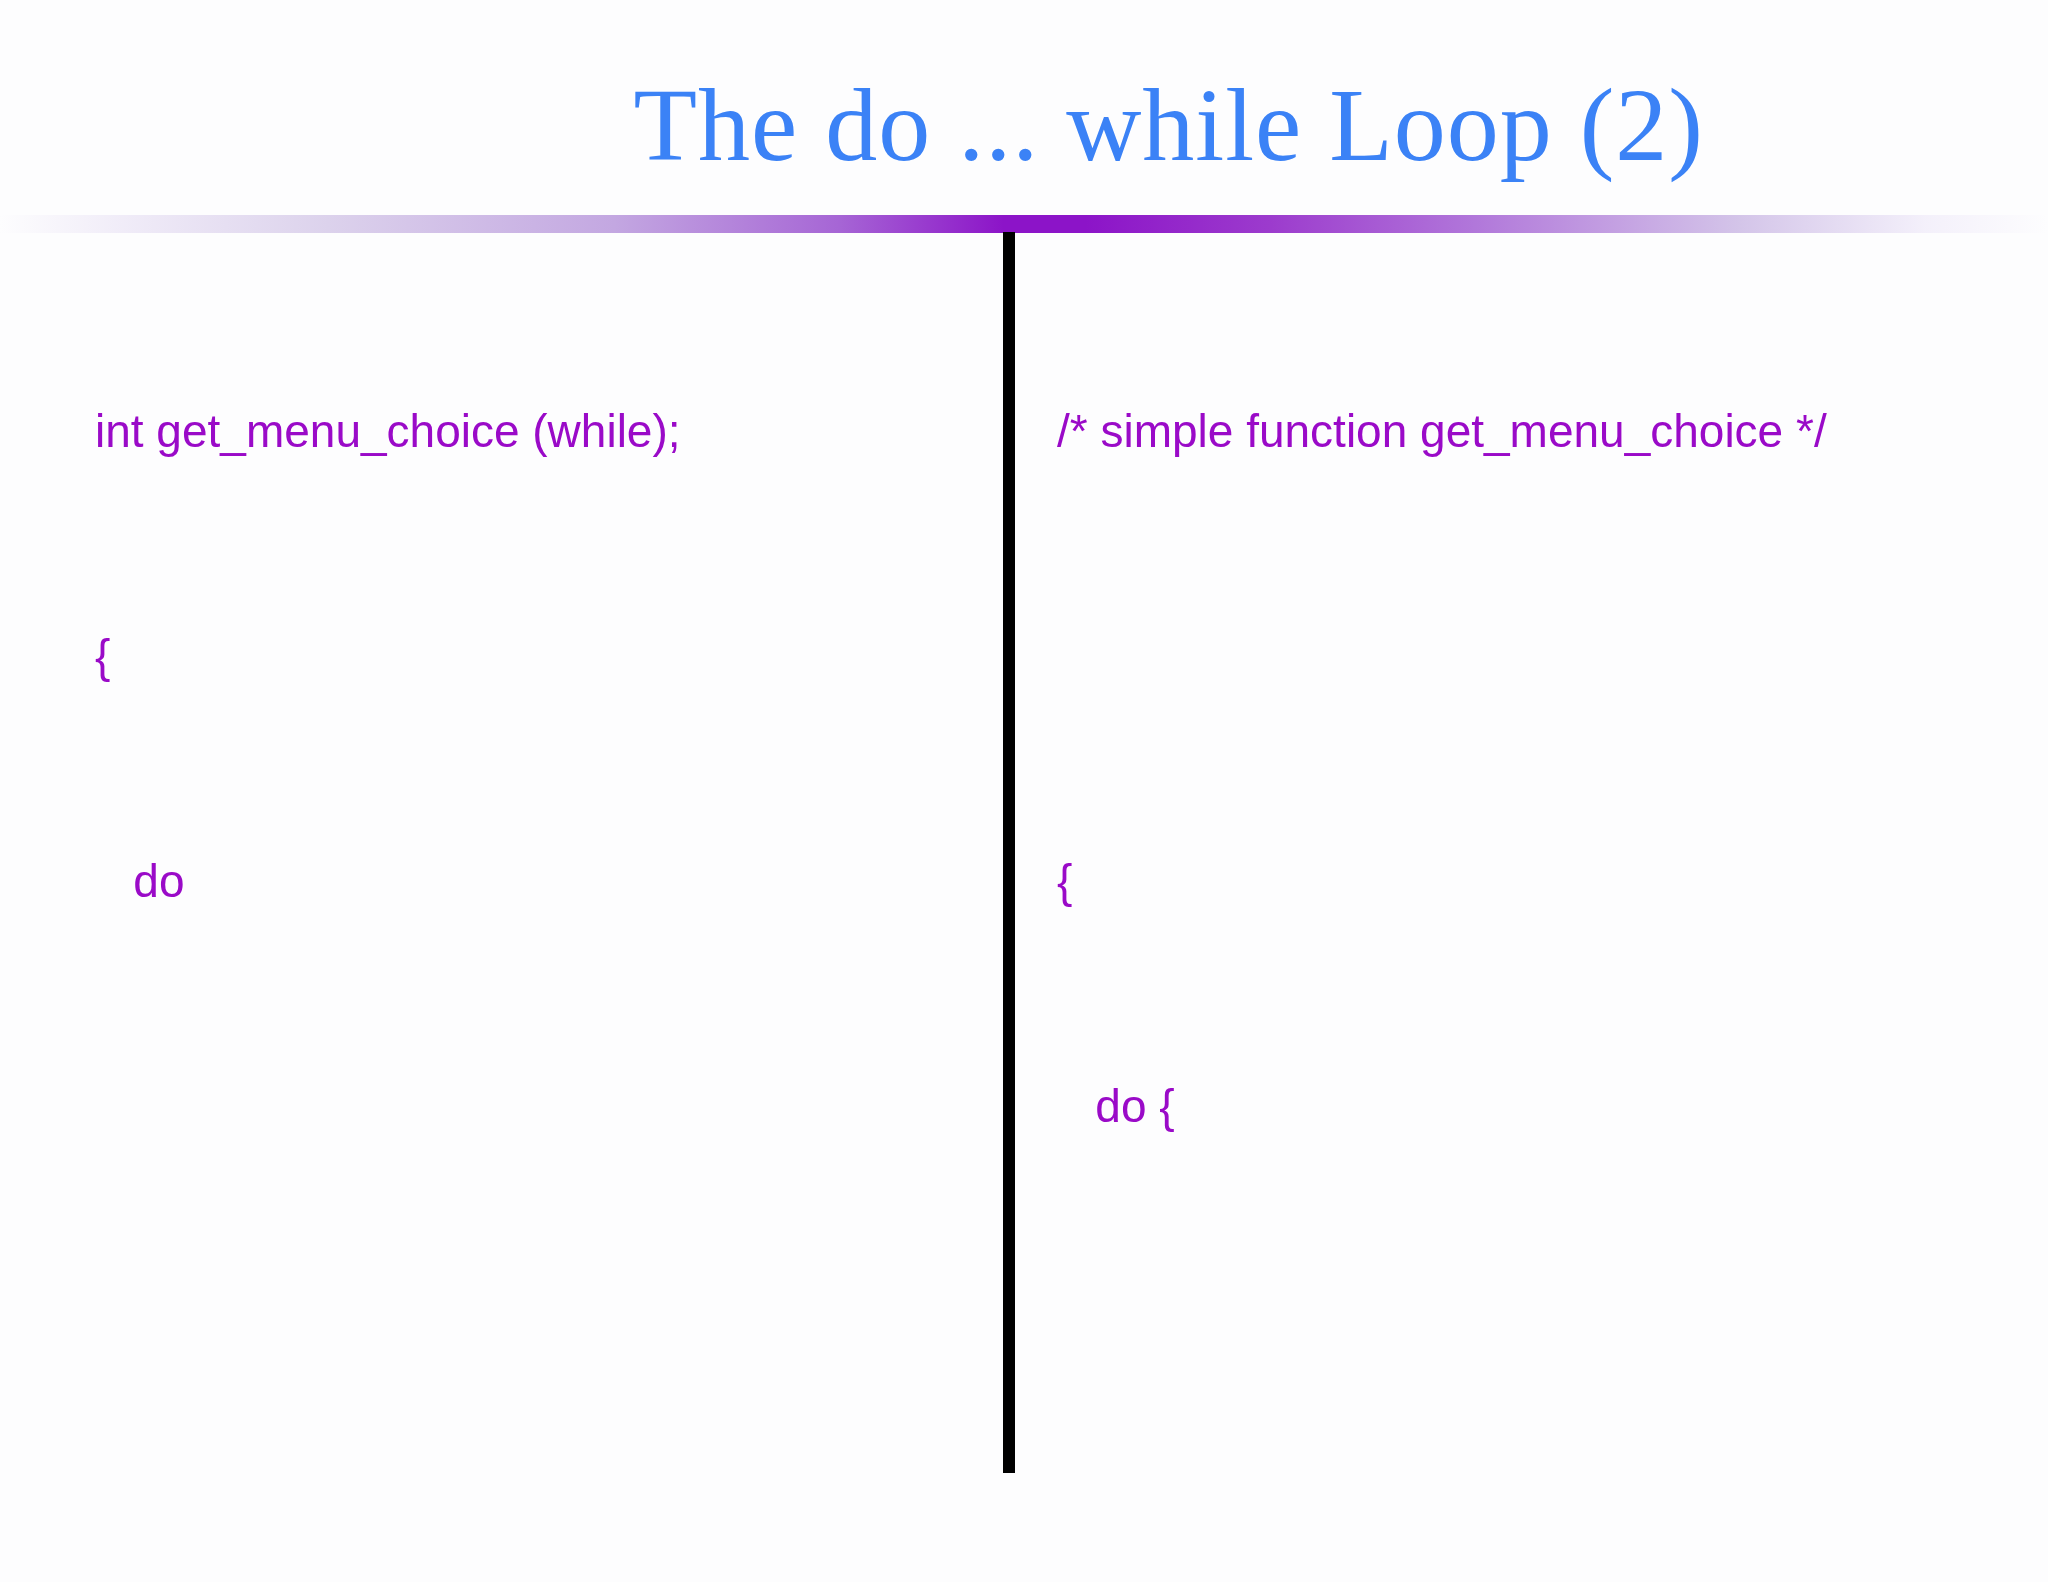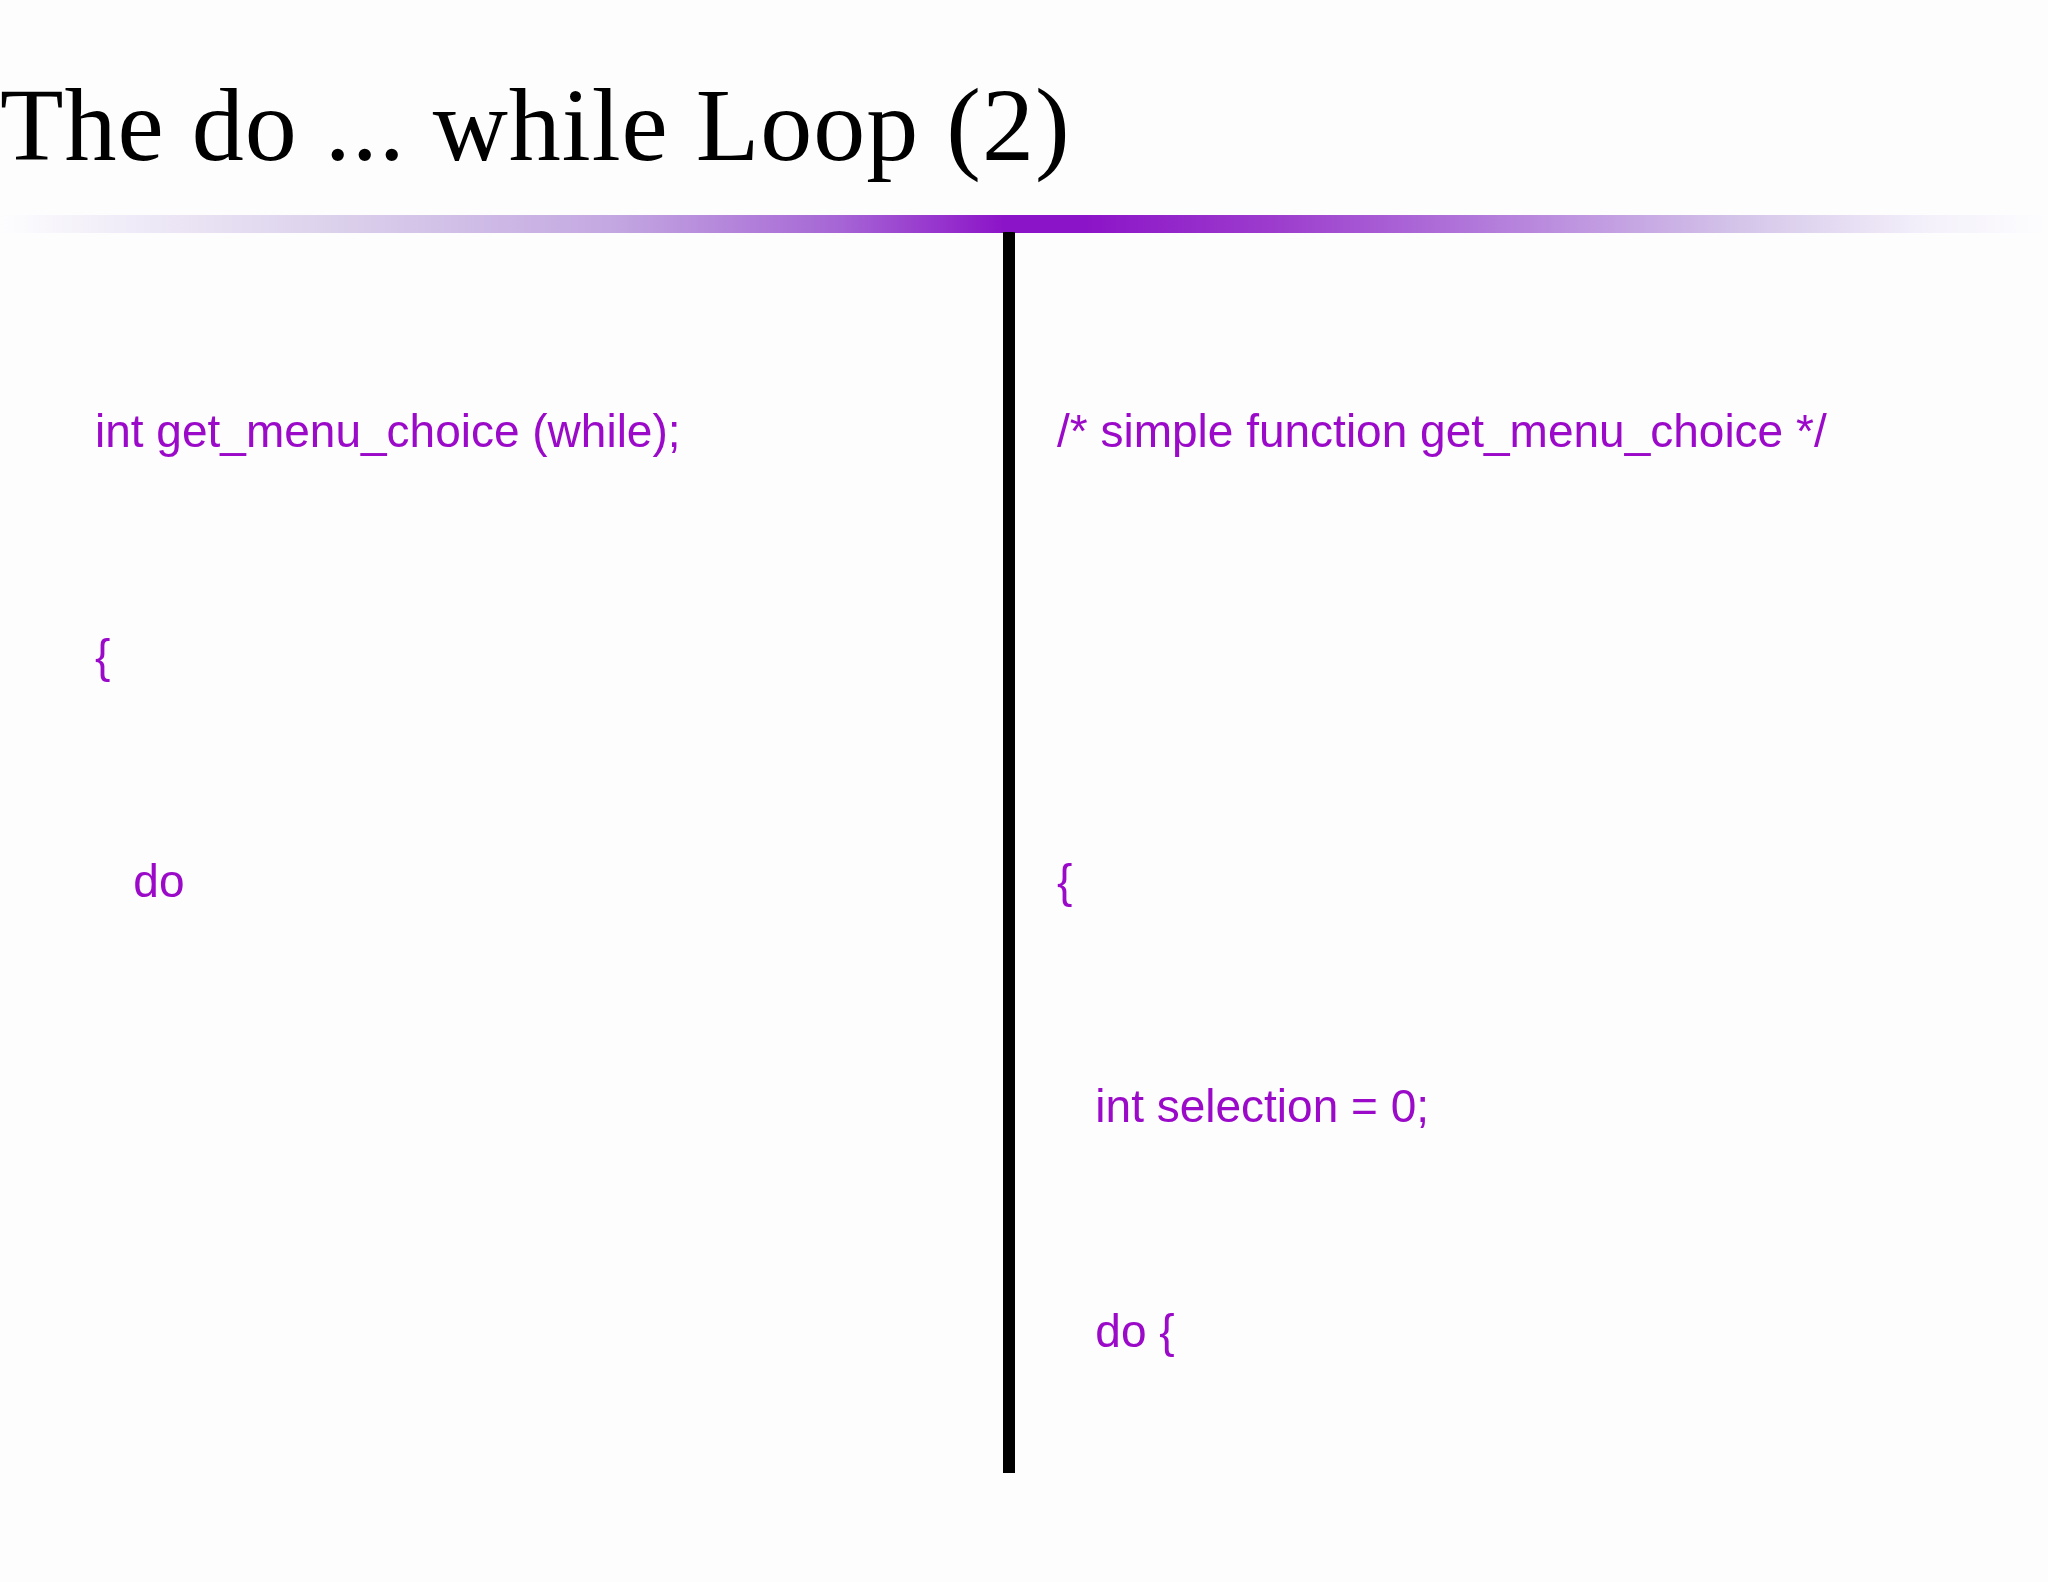--- a/index.html
+++ b/index.html
@@ -13,26 +13,26 @@
     height: 1582px;
     background: #fdfdfe;
     overflow: hidden;
     font-family: "Liberation Sans", sans-serif;
   }
   .slide-title {
     position: absolute;
     top: 70px;
     left: 0;
     width: 1704px;
-    text-align: left;
+    text-align: right;
     font-family: "Liberation Serif", serif;
     font-size: 104px;
     line-height: 110px;
     font-weight: 400;
-    color: #000000;
+    color: #3b82f6;
     letter-spacing: 1px;
     white-space: pre;
   }
   .gradient-bar {
     position: absolute;
     top: 215px;
     left: 0;
     width: 2048px;
     height: 18px;
     background: linear-gradient(to right,
@@ -92,21 +92,20 @@
     
     
     
     
   </div>
 
   <div class="code-column code-column-right">
     <div class="code-line">/* simple function get_menu_choice */</div>
     <div class="code-line"></div>
     <div class="code-line">{</div>
-    <div class="code-line">   int selection = 0;</div>
     <div class="code-line">   do {</div>
     
     
     
     
     
     
     
     
     

